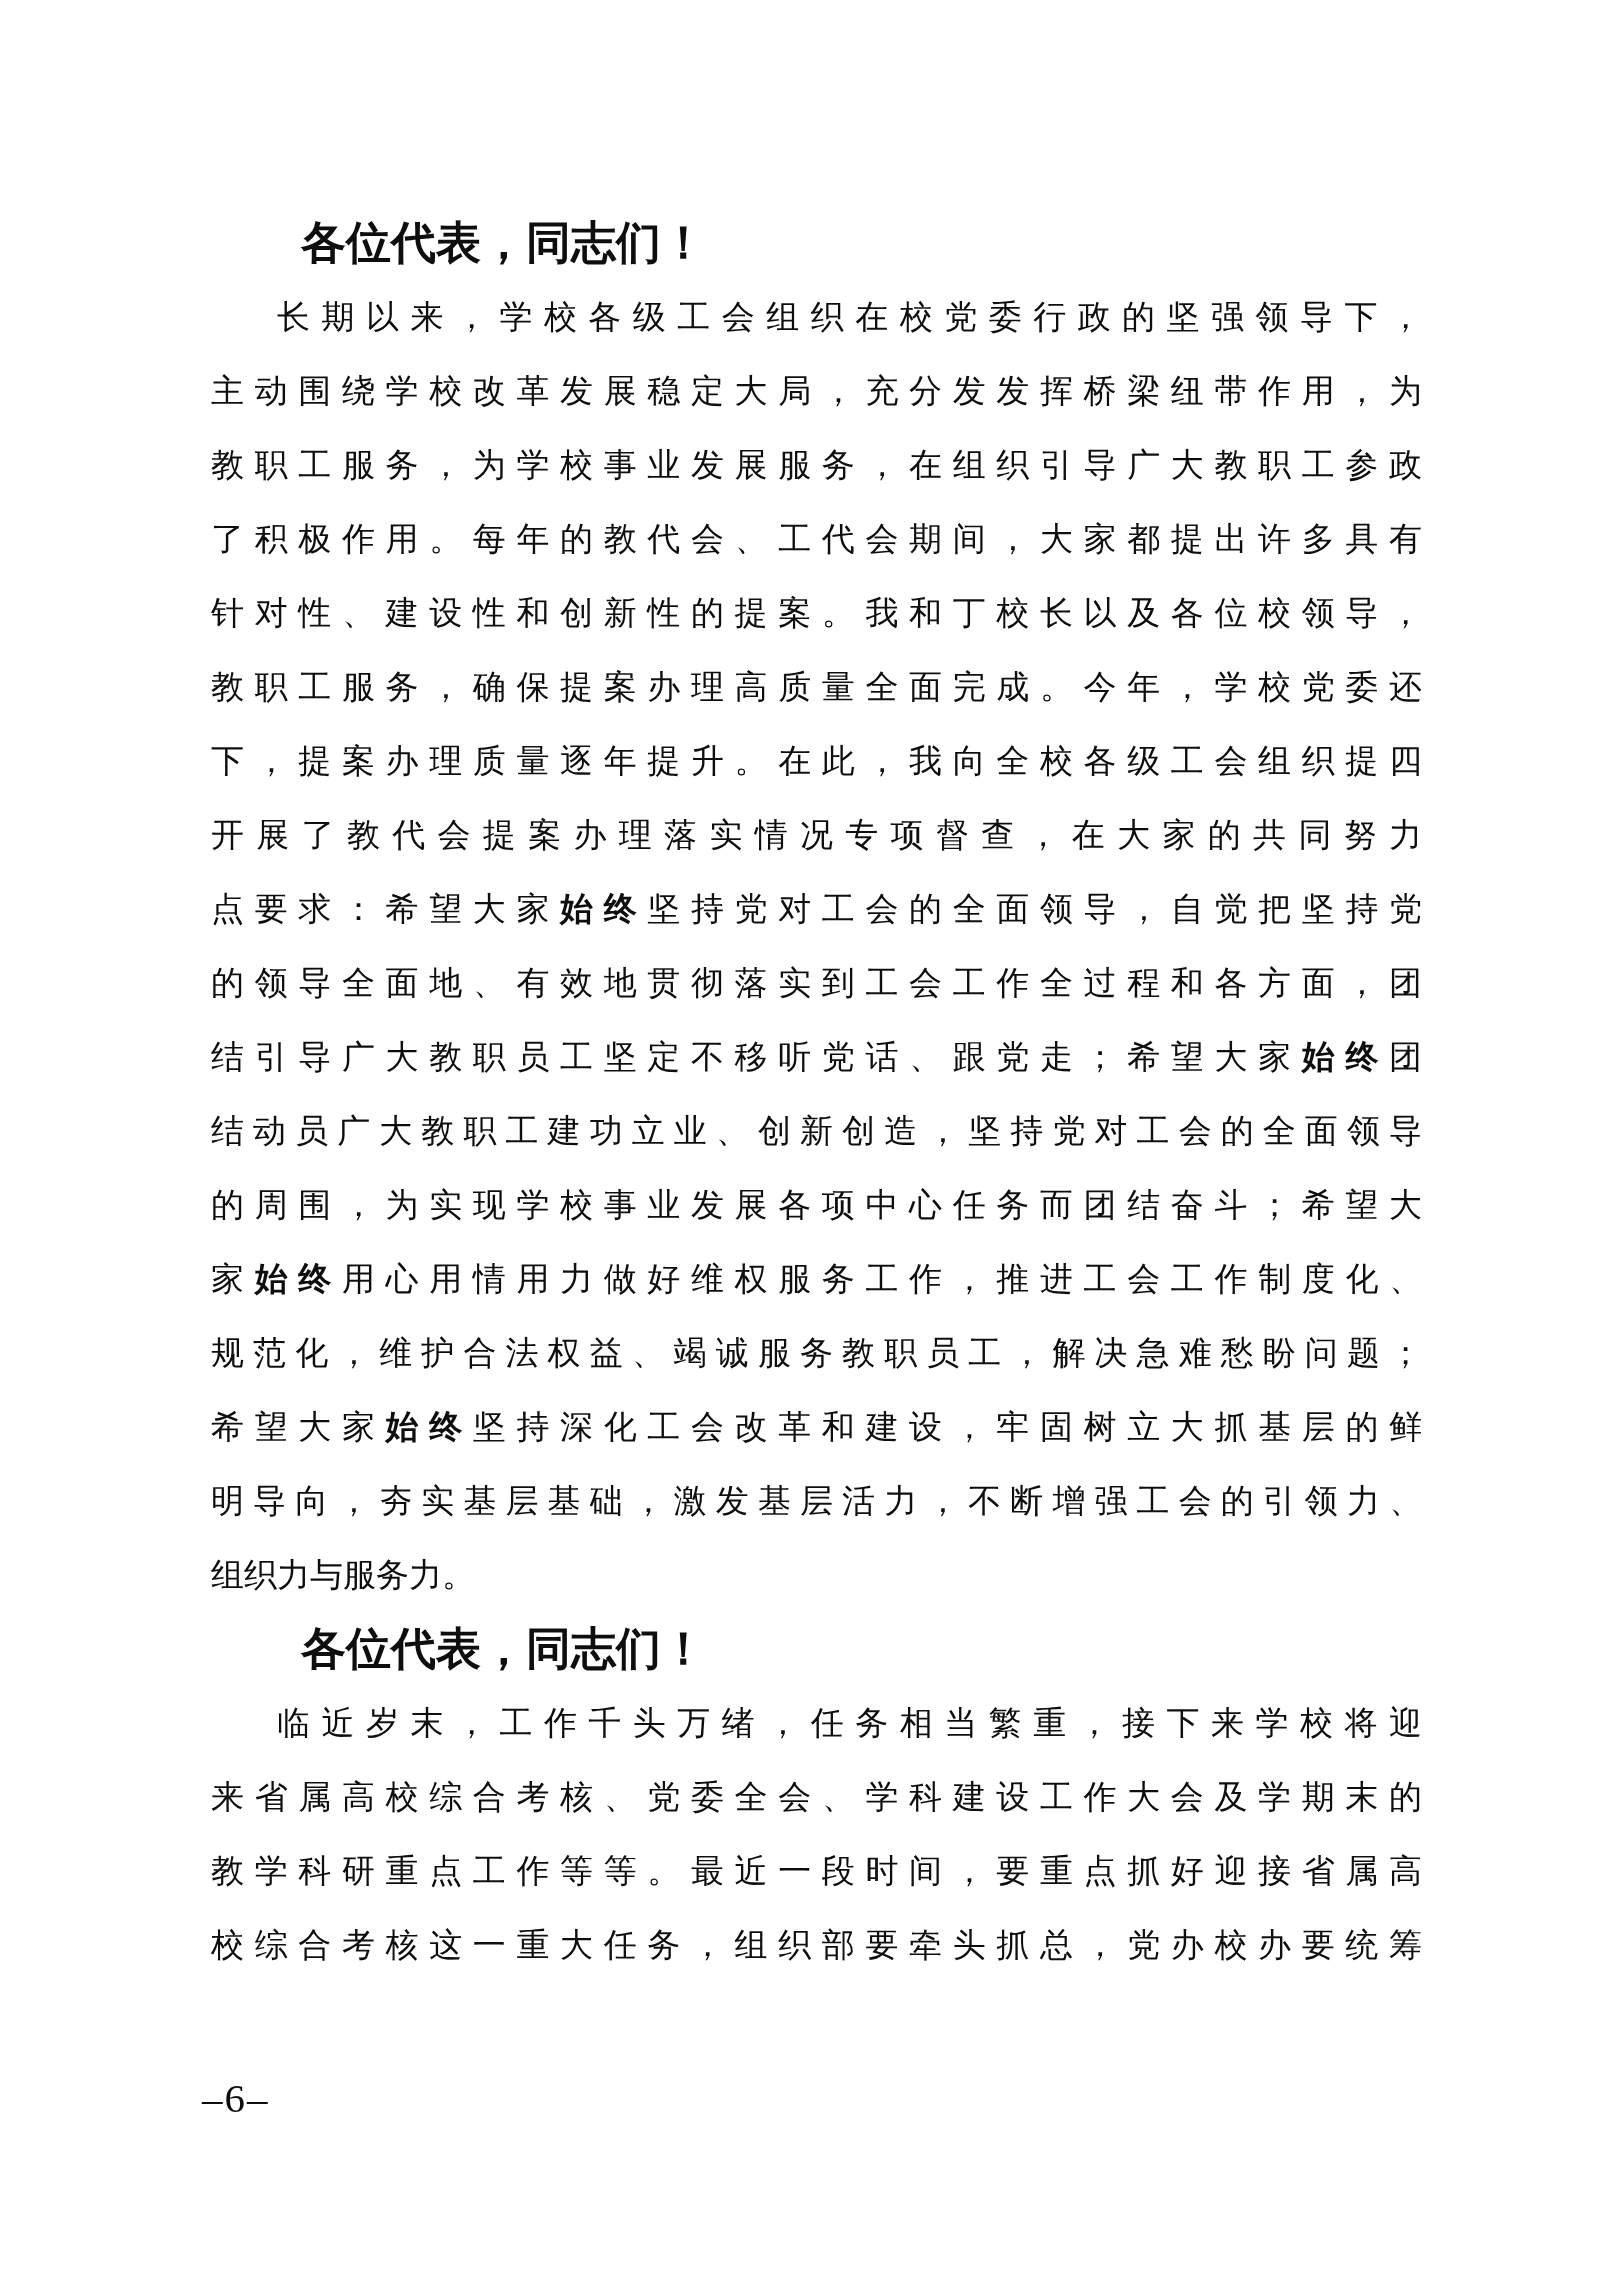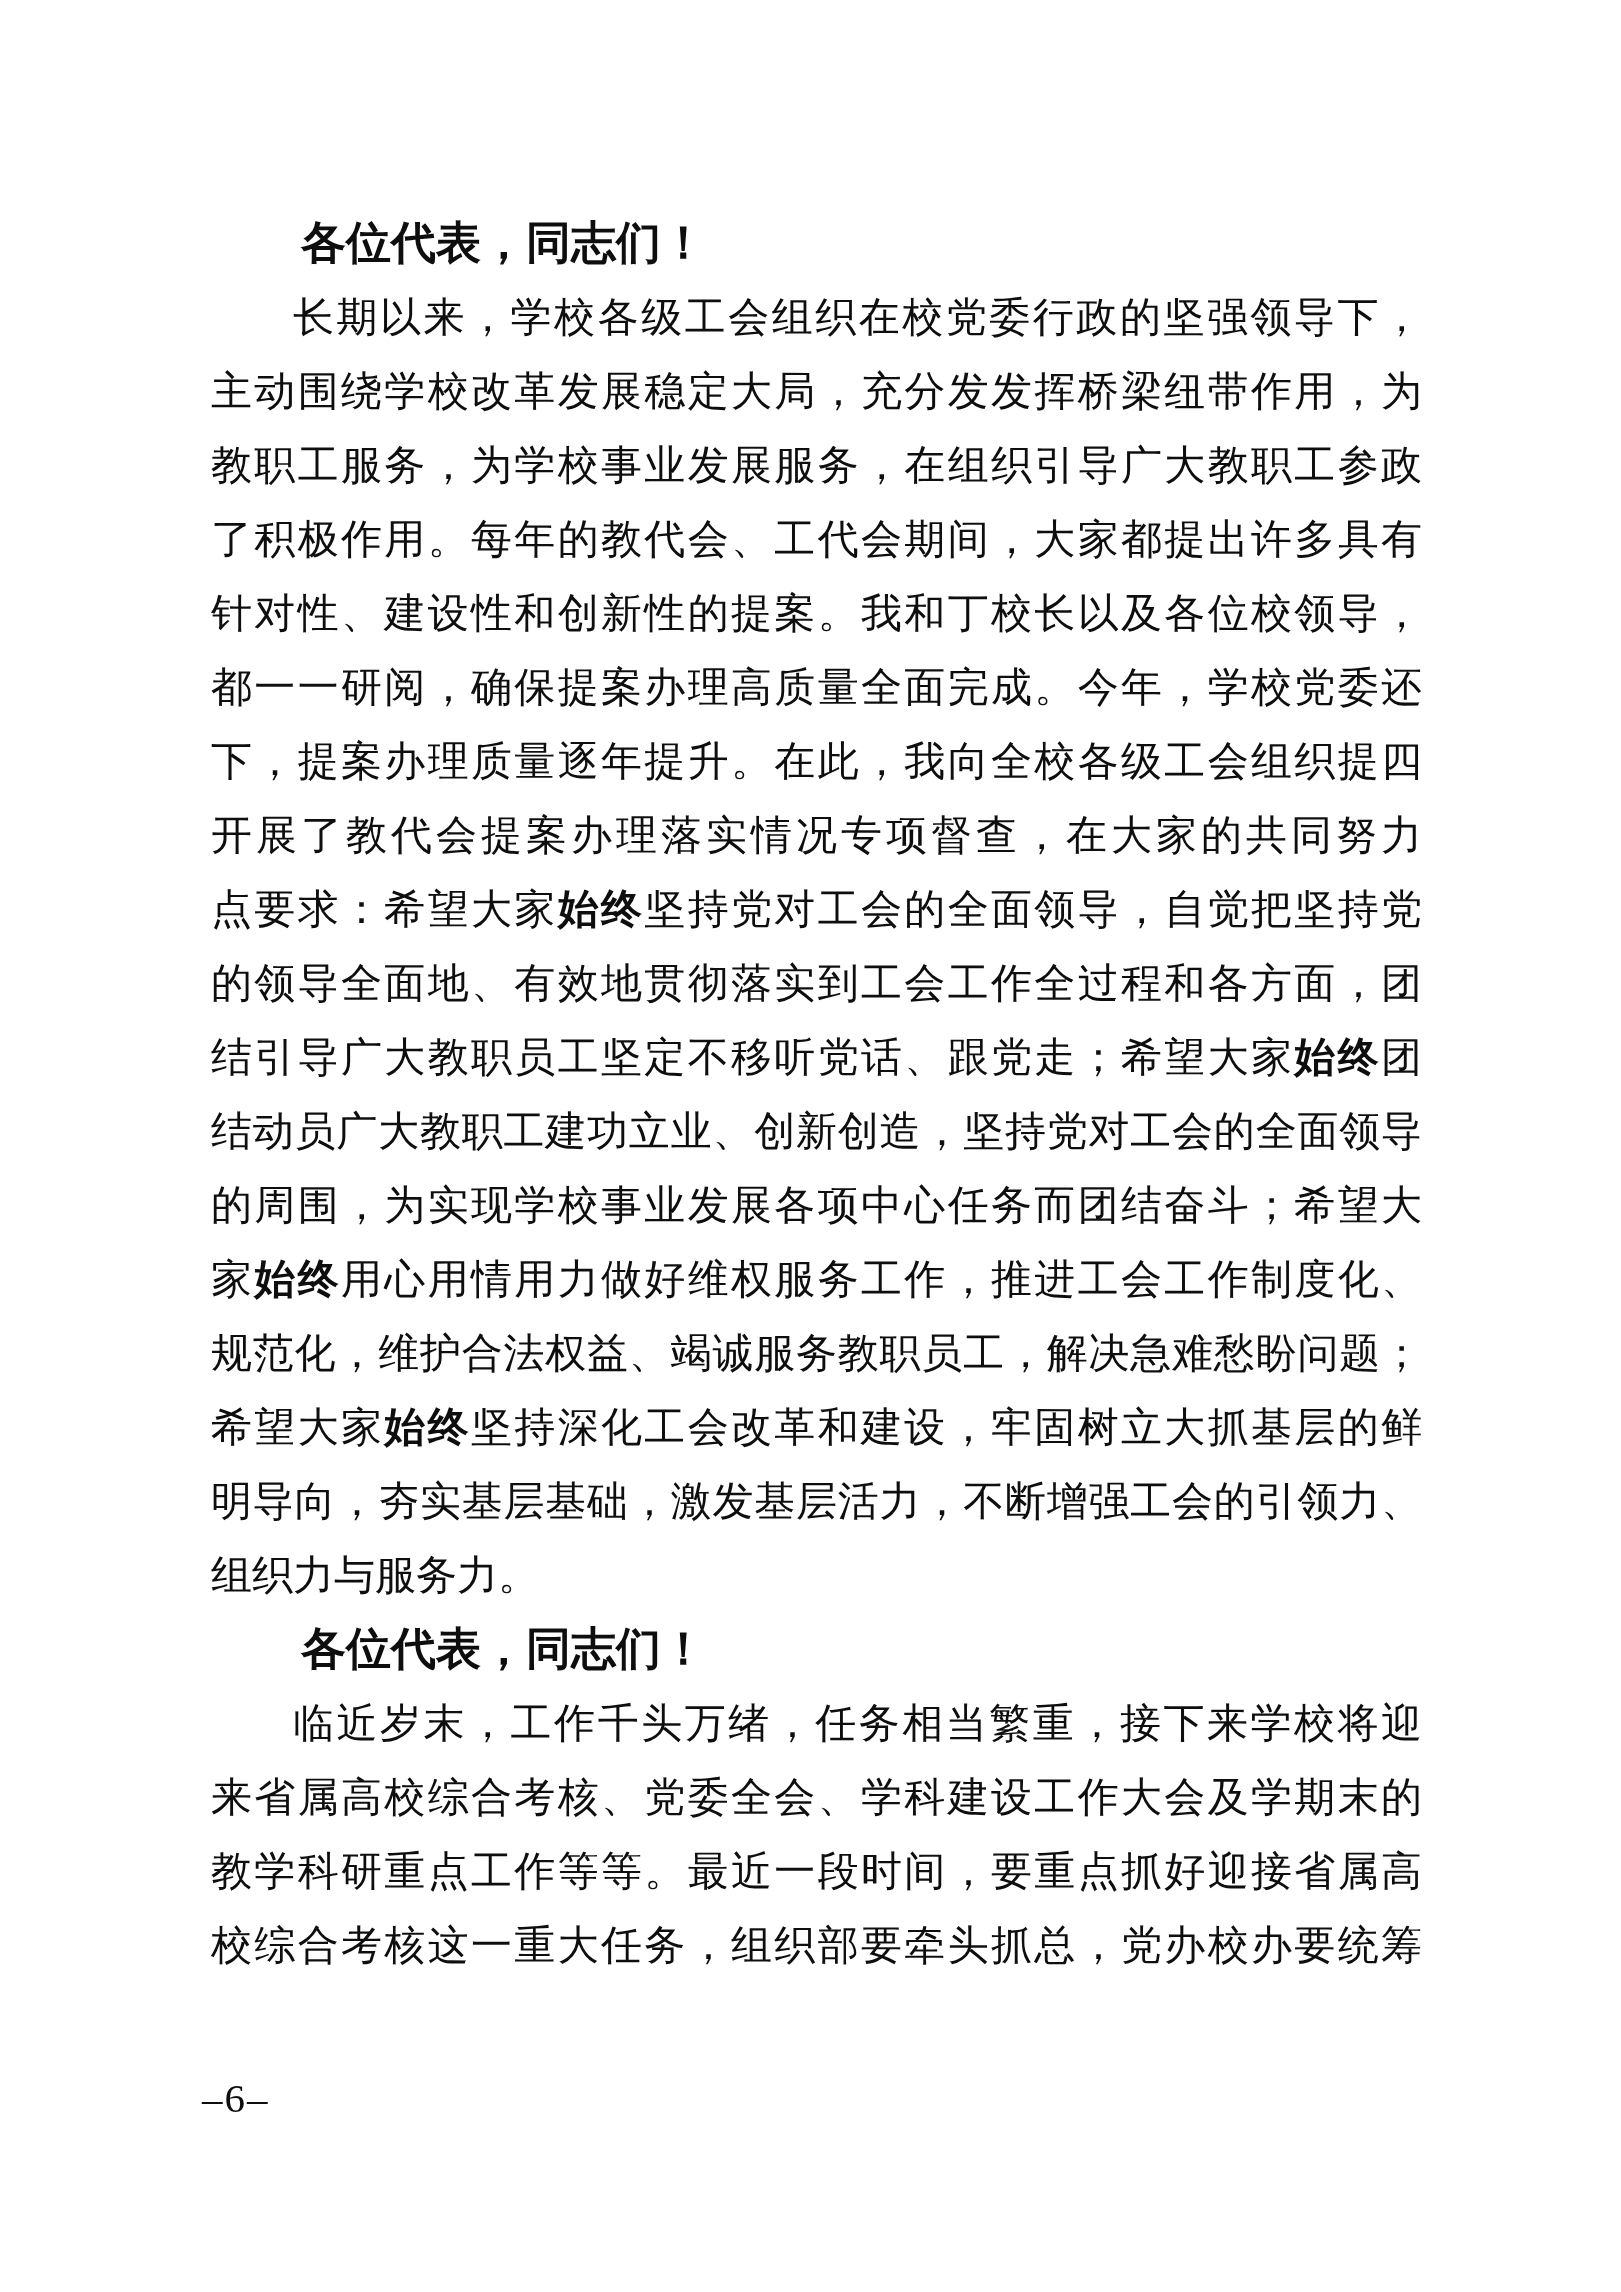--- a/index.html
+++ b/index.html
@@ -22,21 +22,21 @@
   }
   .doc-column {
     position: absolute;
     left: 211px;
     top: 206px;
     width: 1211px;
   }
   .line {
     height: 74px;
     line-height: 74px;
-    font-size: 41px;
+    font-size: 33px;
     text-align: justify;
     text-align-last: justify;
     white-space: normal;
     overflow: hidden;
   }
   .line.no-justify {
     text-align: center;
     text-align-last: left;
   }
   .line.indent {
@@ -67,21 +67,21 @@
 <body>
 
 <div class="page">
   <div class="doc-column">
       <div class="line heading indent no-justify"><span class="em">各位代表，同志们！</span></div>
       <div class="line indent"><span>长期以来，学校各级工会组织在校党委行政的坚强领导下，</span></div>
       <div class="line"><span>主动围绕学校改革发展稳定大局，充分发发挥桥梁纽带作用，为</span></div>
       <div class="line"><span>教职工服务，为学校事业发展服务，在组织引导广大教职工参政</span></div>
       <div class="line"><span>了积极作用。每年的教代会、工代会期间，大家都提出许多具有</span></div>
       <div class="line"><span>针对性、建设性和创新性的提案。我和丁校长以及各位校领导，</span></div>
-      <div class="line"><span>都一一研阅，确保提案办理高质量全面完成。今年，学校党委还</span></div>
+      <div class="line"><span>教职工服务，确保提案办理高质量全面完成。今年，学校党委还</span></div>
       <div class="line"><span>下，提案办理质量逐年提升。在此，我向全校各级工会组织提四</span></div>
       <div class="line"><span>开展了教代会提案办理落实情况专项督查，在大家的共同努力</span></div>
       <div class="line"><span>点要求：希望大家</span><span class="em">始终</span><span>坚持党对工会的全面领导，自觉把坚持党</span></div>
       <div class="line"><span>的领导全面地、有效地贯彻落实到工会工作全过程和各方面，团</span></div>
       <div class="line"><span>结引导广大教职员工坚定不移听党话、跟党走；希望大家</span><span class="em">始终</span><span>团</span></div>
       <div class="line"><span>结动员广大教职工建功立业、创新创造，坚持党对工会的全面领导</span></div>
       <div class="line"><span>的周围，为实现学校事业发展各项中心任务而团结奋斗；希望大</span></div>
       <div class="line"><span>家</span><span class="em">始终</span><span>用心用情用力做好维权服务工作，推进工会工作制度化、</span></div>
       <div class="line"><span>规范化，维护合法权益、竭诚服务教职员工，解决急难愁盼问题；</span></div>
       <div class="line"><span>希望大家</span><span class="em">始终</span><span>坚持深化工会改革和建设，牢固树立大抓基层的鲜</span></div>

